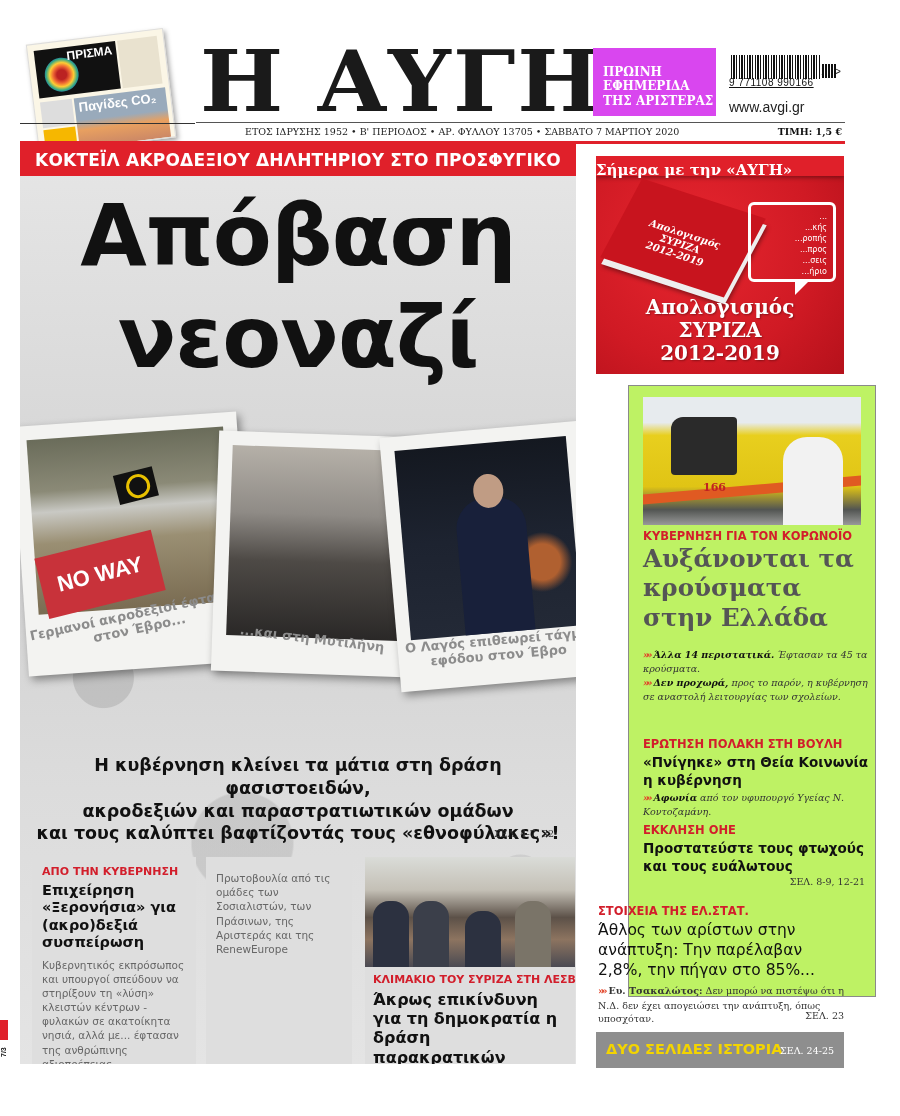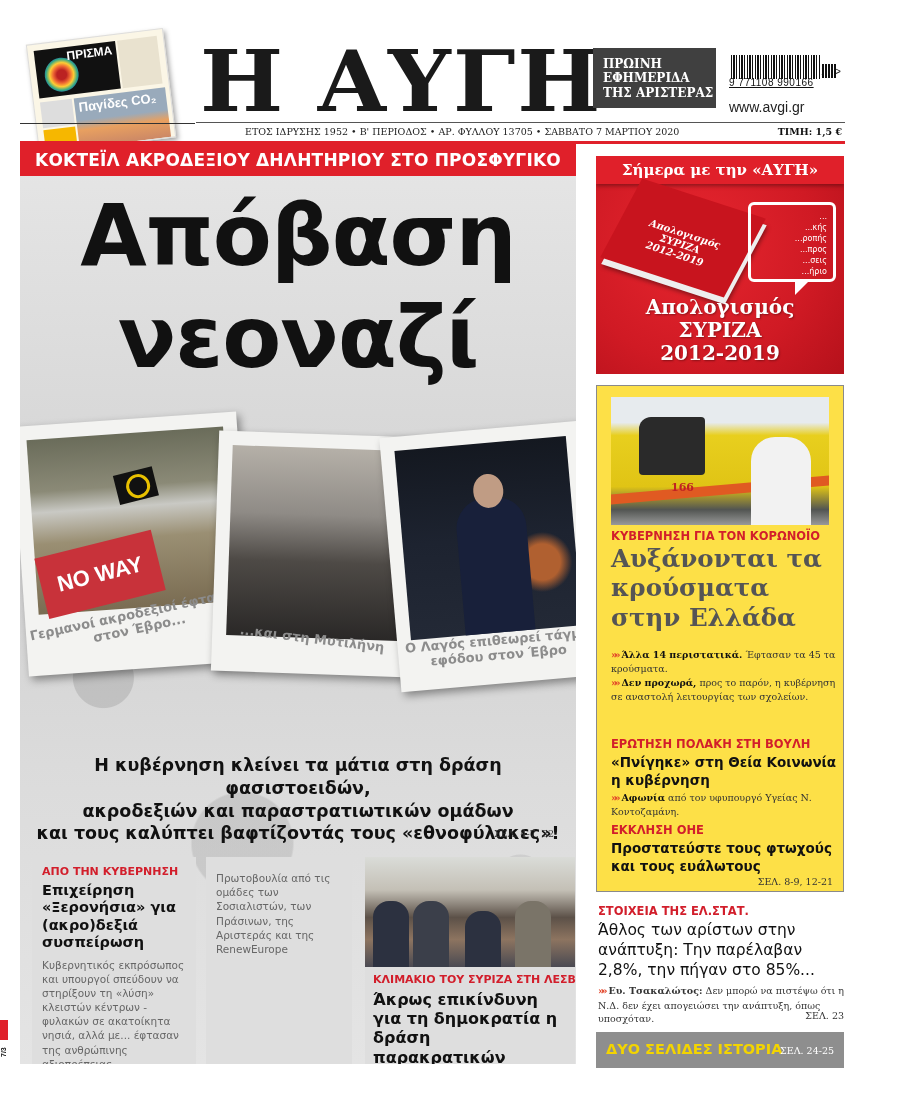--- a/index.html
+++ b/index.html
@@ -11,21 +11,21 @@
   .insert-thumb .top .ring { position: absolute; left: 8px; top: 10px; width: 34px; height: 34px; border-radius: 50%; background: radial-gradient(circle, #b22 20%, #e63 35%, #fc3 50%, #3a8 65%, #24a 80%, #111 92%); }
   .insert-thumb .top .t { position: absolute; right: 4px; top: 2px; color: #fff; font: bold 12px "Liberation Sans", sans-serif; }
   .insert-thumb .side { position: absolute; right: 6px; top: 6px; width: 40px; height: 48px; background: #e9e2cf; }
   .insert-thumb .bottom { position: absolute; left: 40px; top: 58px; width: 92px; height: 50px; background: linear-gradient(180deg, #9ab 0%, #9ab 45%, #e8a060 65%, #c86 100%); }
   .insert-thumb .bottom .t { color: #fff; font: bold 13px "Liberation Sans", sans-serif; padding: 2px 4px; }
   .insert-thumb .lft { position: absolute; left: 6px; top: 58px; width: 32px; height: 26px; background: #ddd; }
   .insert-thumb .lft2 { position: absolute; left: 6px; top: 86px; width: 32px; height: 22px; background: #f6b700; }
 
   .rule-left { position: absolute; left: 20px; top: 123px; width: 175px; height: 1px; background: #333; }
   .logo { position: absolute; left: 200px; top: 38px; font: 900 88px/1 "DejaVu Serif", serif; letter-spacing: 2px; color: #1a1a1a; transform: scaleY(0.95); }
-  .tagline-box { position: absolute; left: 593px; top: 48px; width: 123px; height: 60px; background: #404040; color: #fff; font: bold 12px/1.2 "DejaVu Serif", serif; padding: 9px 0 0 10px; }
+  .tagline-box { position: absolute; left: 593px; top: 48px; width: 123px; height: 68px; background: #d946ef; color: #fff; font: bold 12px/1.2 "DejaVu Serif", serif; padding: 17px 0 0 10px; }
   .tagline-box div { white-space: nowrap; }
   .barcode { position: absolute; left: 731px; top: 55px; width: 90px; height: 24px; background: repeating-linear-gradient(90deg, #111 0 1px, #fff 1px 2px, #111 2px 4px, #fff 4px 5px, #111 5px 6px, #fff 6px 8px); }
   .barcode-num { position: absolute; left: 729px; top: 77px; font: 10px "Liberation Sans", sans-serif; letter-spacing: 0.5px; text-decoration: underline; }
   .barcode-small { position: absolute; left: 822px; top: 64px; width: 14px; height: 14px; background: repeating-linear-gradient(90deg, #111 0 2px, #fff 2px 3px); }
   .barcode-add { position: absolute; left: 821px; top: 66px; font: 10px "Liberation Sans", sans-serif; }
   .site-url { position: absolute; left: 729px; top: 99px; font: 14px "Liberation Sans", sans-serif; color: #222; }
   .info-rule { position: absolute; left: 196px; top: 122px; width: 649px; height: 1px; background: #555; }
   .info-line { position: absolute; left: 245px; top: 126px; font: 9.5px "DejaVu Serif", serif; color: #222; white-space: nowrap; }
   .price { position: absolute; right: 58px; top: 126px; font: bold 9.5px "DejaVu Serif", serif; }
   .red-rule { position: absolute; left: 20px; top: 141px; width: 825px; height: 3px; background: #e0202a; }
@@ -71,38 +71,38 @@
   .label-red { color: #d21e2b; font: bold 11px "DejaVu Sans", sans-serif; margin-bottom: 4px; white-space: nowrap; }
   .sb-title { font: 900 14.5px/1.2 "DejaVu Sans", sans-serif; color: #111; }
   .sb-body { font: 10.5px/1.35 "DejaVu Sans", sans-serif; color: #666; margin-top: 6px; }
   .sb3 .img { width: 100%; height: 110px; background: linear-gradient(180deg, #dadcd8 0%, #c4c0b6 30%, #5c5148 55%, #8d7460 75%, #4a4a52 100%); position: relative; }
   .sb3 .img .person { position: absolute; bottom: 0; width: 36px; height: 66px; background: #2c3140; border-radius: 16px 16px 0 0; }
   .sb3 .txt { padding: 6px 8px; }
   .sb3 .sb-title { font-size: 16px; }
 
   
   .promo { position: absolute; left: 596px; top: 156px; width: 248px; height: 218px; background: radial-gradient(circle at 40% 40%, #e7262f 0%, #d01a24 60%, #b5111b 100%); overflow: hidden; }
-  .promo-head { position: absolute; left: 0; right: 0; top: 0; height: 28px; background: #e0202a; box-shadow: 0 2px 4px rgba(0,0,0,.35); color: #fff; font: bold 15px/28px "DejaVu Serif", serif; text-align: center; }
+  .promo-head { position: absolute; left: 0; right: 0; top: 0; height: 20px; background: #e0202a; box-shadow: 0 2px 4px rgba(0,0,0,.35); color: #fff; font: bold 15px/28px "DejaVu Serif", serif; text-align: left; }
   .promo-book { position: absolute; left: 22px; top: 38px; width: 130px; height: 88px; background: #c8141e; transform: rotate(18deg) skewX(-10deg); box-shadow: 4px 6px 0 #eee, 6px 8px 4px rgba(0,0,0,.4); color: #fff; font: bold 10px/1.1 "DejaVu Serif", serif; text-align: center; padding-top: 34px; }
   .promo-bubble { position: absolute; left: 152px; top: 46px; width: 88px; height: 80px; border: 3px solid #fff; border-radius: 6px; }
   .promo-bubble::after { content: ""; position: absolute; left: 44px; bottom: -16px; width: 0; height: 0; border-left: 14px solid #fff; border-bottom: 14px solid transparent; }
   .promo-bubble .ln { font: 8px/11px "DejaVu Sans", sans-serif; color: #fff; text-align: right; padding-right: 6px; }
   .promo-bubble .lines { padding-top: 6px; }
   .promo-title { position: absolute; left: 0; right: 0; top: 140px; text-align: center; color: #fff; font: bold 20px/1.15 "DejaVu Serif", serif; text-shadow: 1px 1px 2px rgba(0,0,0,.35); }
 
-  .newsbox { position: absolute; left: 596px; top: 385px; width: 248px; height: 507px; border: 1px solid #8a8a8a; background: #fde047; }
+  .newsbox { position: absolute; left: 628px; top: 385px; width: 248px; height: 612px; border: 1px solid #8a8a8a; background: #bef264; }
   .newsbox .photo { position: absolute; left: 14px; top: 11px; width: 218px; height: 128px; background: linear-gradient(180deg, #e7ebee 0%, #e7ebee 20%, #e8cf1e 30%, #e0c415 70%, #525552 88%, #999 100%); overflow: hidden; }
   .newsbox .photo .stripe { position: absolute; left: 0; right: 0; top: 88px; height: 10px; background: #e05a22; transform: skewY(-5deg); }
   .newsbox .photo .win { position: absolute; left: 28px; top: 20px; width: 66px; height: 58px; background: #2a2a2a; border-radius: 12px 4px 4px 4px; }
   .newsbox .photo .suit { position: absolute; left: 140px; top: 40px; width: 60px; height: 90px; background: #f2f2f2; border-radius: 24px 24px 0 0; }
   .newsbox .photo .num { position: absolute; left: 60px; top: 84px; color: #c02222; font: bold 11px "DejaVu Serif", serif; }
   .nb-label { position: absolute; left: 14px; color: #d21e2b; font: bold 11.5px "DejaVu Sans", sans-serif; white-space: nowrap; }
   .nb-big { position: absolute; left: 14px; top: 158px; width: 226px; color: #555; font: bold 24.5px/1.2 "DejaVu Serif", serif; }
   .bullets { position: absolute; left: 14px; top: 262px; width: 226px; font: 9.5px/1.4 "DejaVu Serif", serif; color: #333; }
-  .bullet { margin-bottom: 1px; }
+  .bullet { margin-bottom: 1px; font-style: italic; }
   .chev { color: #e2452a; font-weight: bold; font-size: 10px; letter-spacing: -3px; margin-right: 4px; }
   .bullet b { color: #111; }
   .nb-title { position: absolute; left: 14px; width: 226px; font: 900 13.5px/1.3 "DejaVu Sans", sans-serif; color: #111; }
   .nb-ref { position: absolute; right: 10px; top: 490px; font: 9.5px "DejaVu Serif", serif; color: #333; }
 
   .stat-label { position: absolute; left: 598px; top: 904px; color: #d21e2b; font: bold 11.5px "DejaVu Sans", sans-serif; }
   .stat-title { position: absolute; left: 598px; top: 920px; width: 250px; font: 15.5px/1.3 "DejaVu Sans", sans-serif; color: #111; }
   .stat-bullet { position: absolute; left: 598px; top: 984px; width: 250px; font: 9.5px/1.45 "DejaVu Serif", serif; color: #333; }
   .stat-ref { position: absolute; right: 56px; top: 1010px; font: 9.5px "DejaVu Serif", serif; color: #333; }
   .history { position: absolute; left: 596px; top: 1032px; width: 248px; height: 36px; background: #8e8e8e; }

